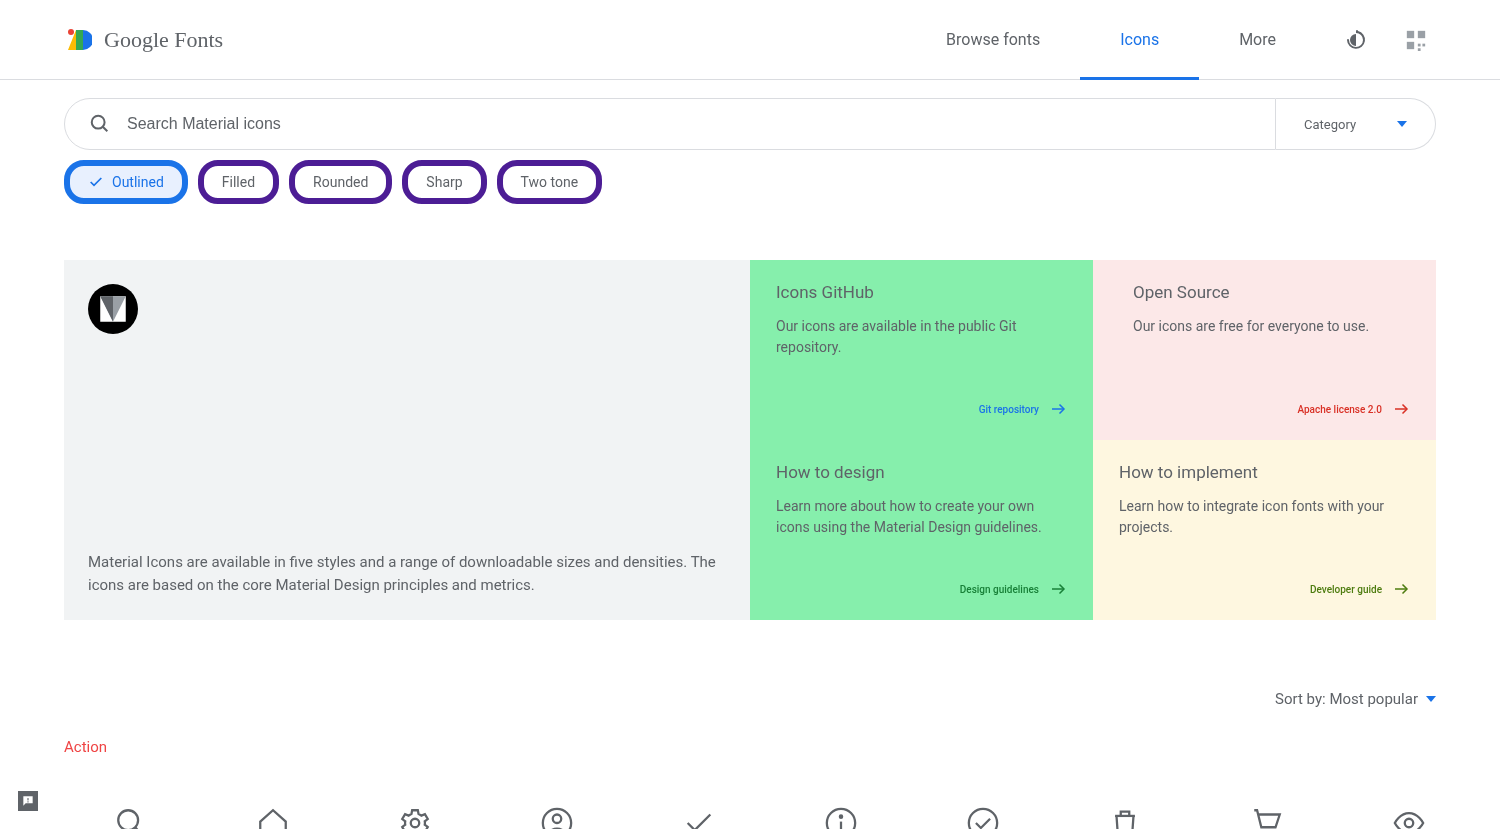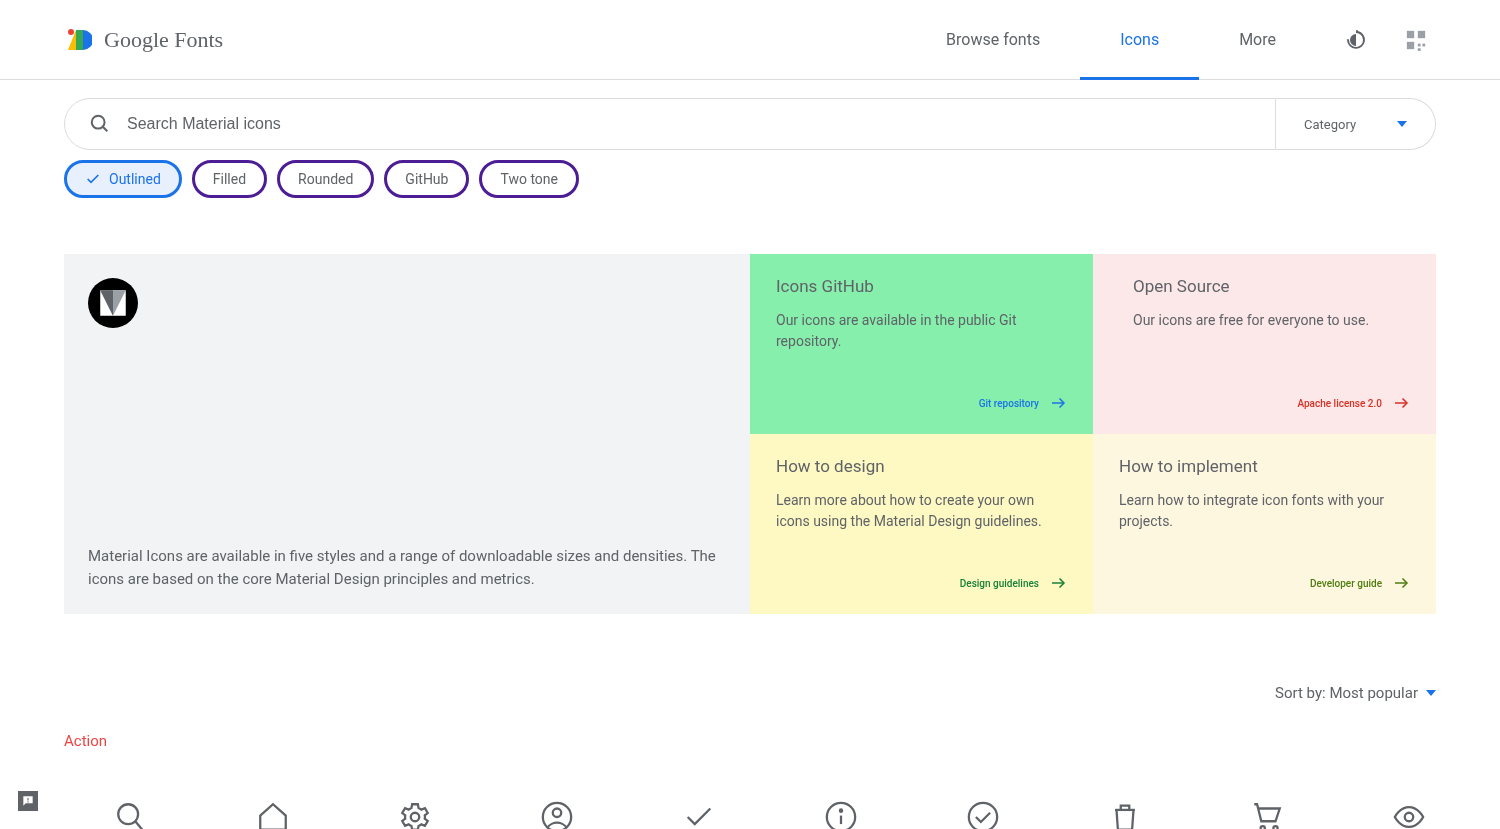--- a/index.html
+++ b/index.html
@@ -15,36 +15,36 @@
 .nav-item.active::after { content: ''; position: absolute; bottom: -13px; left: 0; right: 0; height: 3px; background: #1a73e8; }
 .icon-btn { width: 40px; height: 40px; display: flex; align-items: center; justify-content: center; cursor: pointer; color: #5f6368; margin-left: 20px; }
 .main { padding: 18px 64px 40px; }
 .search-row { display: flex; gap: 0; margin-bottom: 10px; }
 .search-box { flex: 1; display: flex; align-items: center; border: 1px solid #dadce0; border-radius: 40px 0 0 40px; padding: 14px 24px; }
 .search-icon { color: #5f6368; margin-right: 16px; }
 .search-input { border: none; outline: none; font-size: 16px; flex: 1; color: #5f6368; }
 .search-input::placeholder { color: #5f6368; }
 .category-select { display: flex; align-items: center; justify-content: space-between; border: 1px solid #dadce0; border-left: none; border-radius: 0 40px 40px 0; padding: 14px 28px; min-width: 160px; cursor: pointer; color: #5f6368; font-size: 13px; }
 .chips { display: flex; gap: 10px; margin-bottom: 56px; }
-.chip { padding: 8px 18px; border: 3px solid #4c1d95; border-radius: 20px; font-size: 14px; color: #5f6368; cursor: pointer; display: flex; align-items: center; gap: 8px; }
+.chip { padding: 8px 18px; border: 6px solid #4c1d95; border-radius: 20px; font-size: 14px; color: #5f6368; cursor: pointer; display: flex; align-items: center; gap: 8px; }
 .chip.active { border-color: #1a73e8; color: #1a73e8; background: #e8f0fe; }
 .info-grid { display: grid; grid-template-columns: 1fr 1fr; gap: 0; margin-bottom: 70px; }
 .hero-card { grid-row: span 2; background: #f1f3f4; padding: 24px; display: flex; flex-direction: column; justify-content: space-between; }
 .hero-icon { width: 50px; height: 50px; border-radius: 50%; background: #000; display: flex; align-items: center; justify-content: center; }
 .hero-text { font-size: 15px; color: #5f6368; line-height: 1.5; }
 .mini-grid { display: grid; grid-template-columns: 1fr 1fr; }
 .mini-card { padding: 22px 26px; display: flex; flex-direction: column; justify-content: space-between; min-height: 180px; }
 .mini-title { font-size: 17px; color: #5f6368; margin-bottom: 14px; font-weight: 400; }
 .mini-desc { font-size: 14px; color: #5f6368; line-height: 1.5; flex: 1; }
 .mini-link { display: flex; align-items: center; justify-content: flex-end; gap: 10px; font-size: 10px; font-weight: 500; cursor: pointer; margin-top: 20px; }
 .card-github { background: #86efac; gap: 12px; }
 .card-github .mini-link { color: #1a73e8; }
 .card-opensource { background: #fce8e8; padding-left: 40px; }
 .card-opensource .mini-link { color: #d93025; }
-.card-design { background: #fef9c3; gap: 12px; }
+.card-design { background: #86efac; gap: 12px; }
 .card-design .mini-link { color: #188038; }
 .card-implement { background: #fef7e0; }
 .card-implement .mini-link { color: #4d7c0f; }
 .sort-row { display: flex; justify-content: flex-end; margin-bottom: 30px; }
 .sort-btn { color: #5f6368; font-size: 15px; cursor: pointer; display: flex; align-items: center; gap: 8px; }
 .section-title { font-size: 15px; color: #ef4444; margin-bottom: 50px; }
 .icons-row { display: flex; gap: 108px; padding-left: 50px; }
 .icon-cell { width: 34px; height: 34px; color: #5f6368; }
 .feedback-btn { position: fixed; bottom: 18px; left: 18px; width: 20px; height: 20px; background: #5f6368; display: flex; align-items: center; justify-content: center; }
 svg { display: block; }
@@ -116,21 +116,21 @@
         </span>
       <span>Outlined</span>
     </div>
     <div class="chip">
         <span>Filled</span>
       </div>
     <div class="chip">
         <span>Rounded</span>
       </div>
     <div class="chip">
-        <span>GitHub</span>
+        <span>Sharp</span>
       </div>
     <div class="chip">
         <span>Two tone</span>
       </div>
   </div>
 
   <div class="info-grid">
     <div class="hero-card">
       <div class="hero-icon">
         <svg width="34" height="34" viewBox="0 0 24 24">

